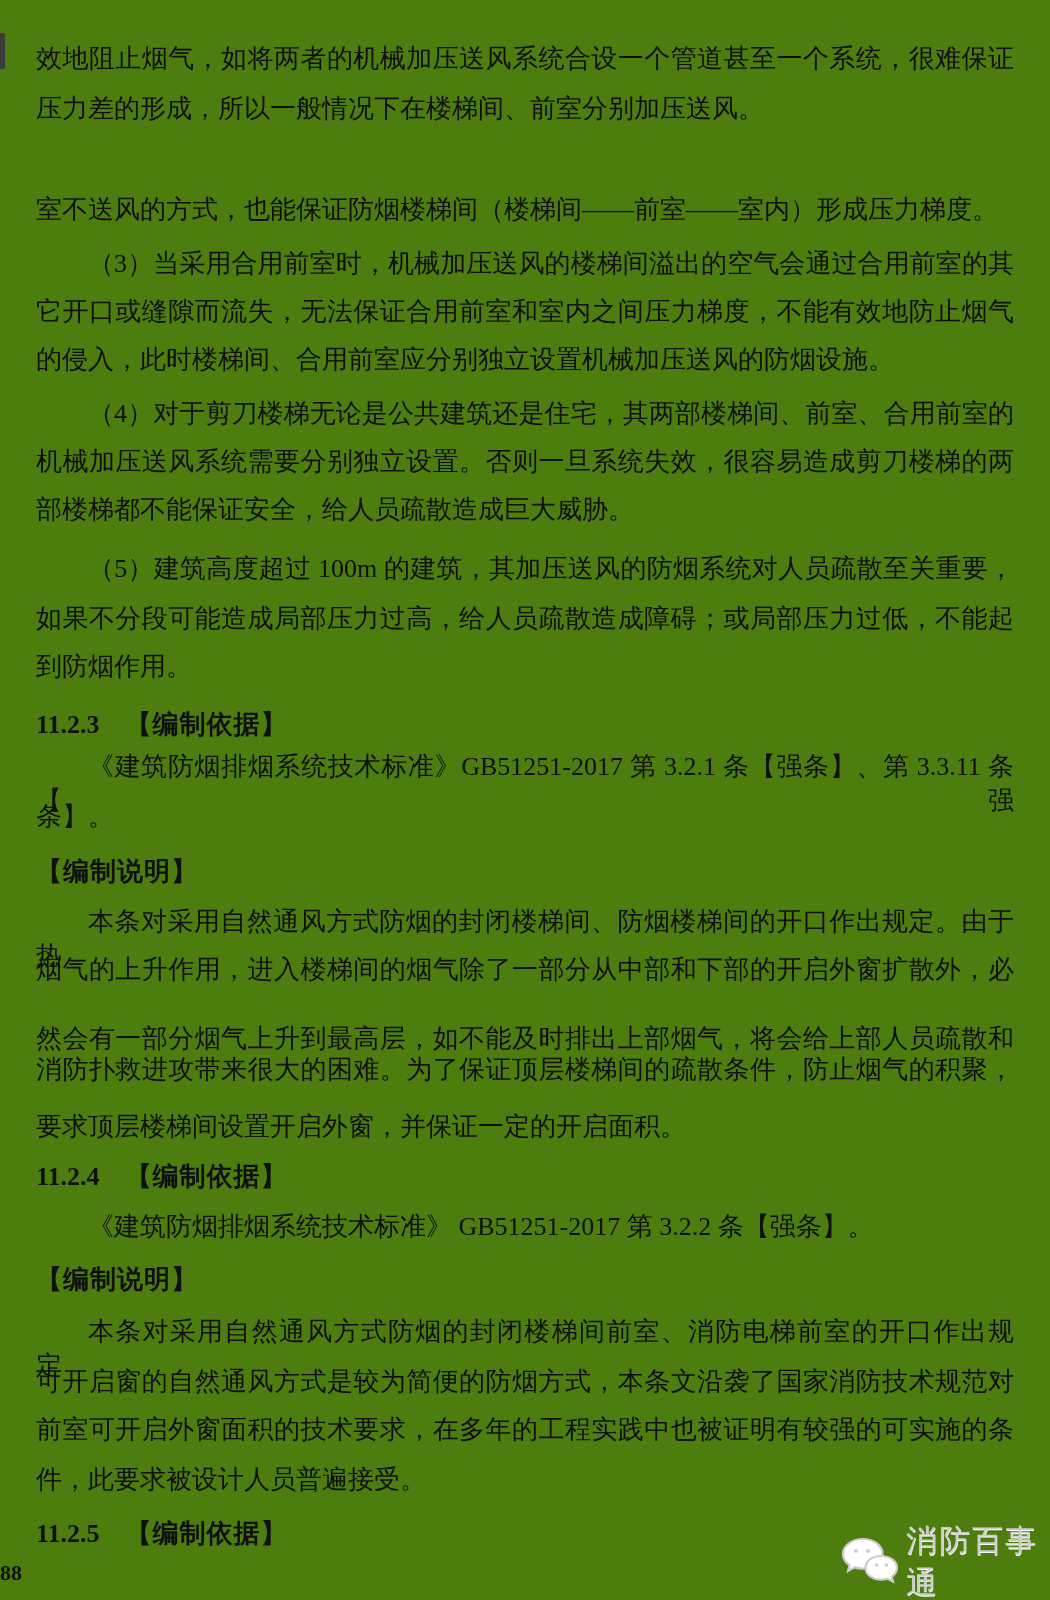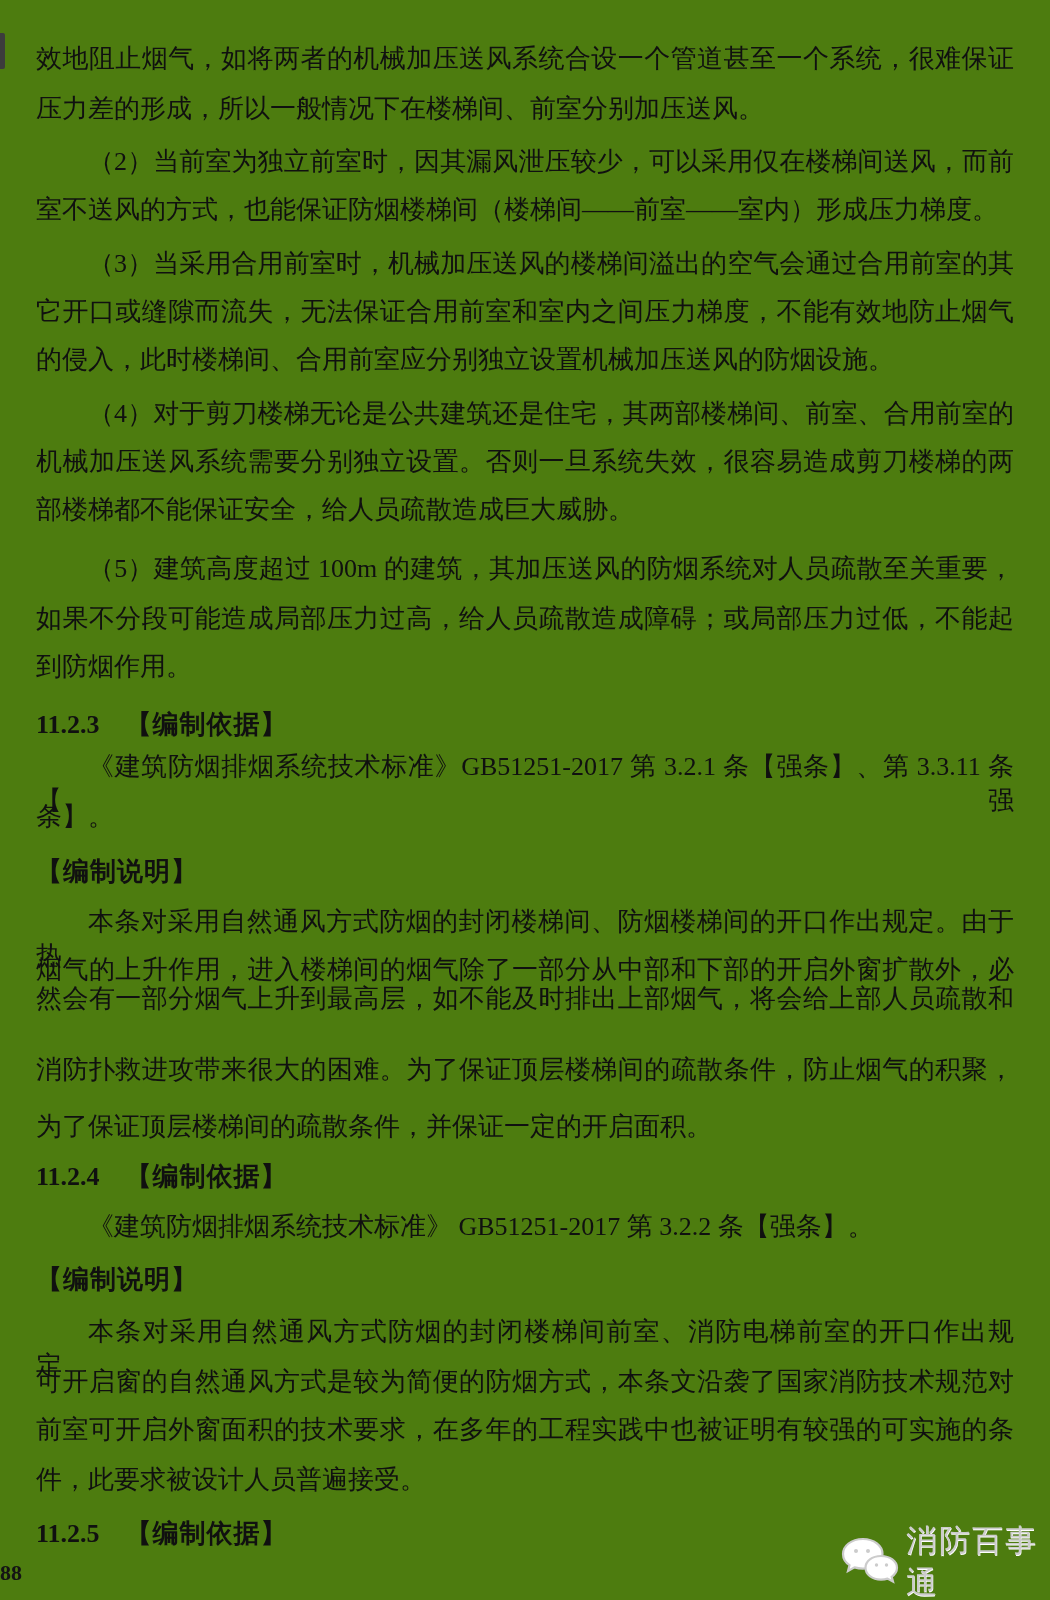--- a/index.html
+++ b/index.html
@@ -79,21 +79,20 @@
 </style>
 </head>
 <body>
 
 <div id="page">
 
   <div class="scan-artifact"></div>
 
   <div class="line justify" style="top:42px">效地阻止烟气，如将两者的机械加压送风系统合设一个管道甚至一个系统，很难保证</div>
   <div class="line" style="top:92px">压力差的形成，所以一般情况下在楼梯间、前室分别加压送风。</div>
-  <div class="line indent justify" style="top:145px">（2）当前室为独立前室时，因其漏风泄压较少，可以采用仅在楼梯间送风，而前</div>
   <div class="line" style="top:193px">室不送风的方式，也能保证防烟楼梯间（楼梯间——前室——室内）形成压力梯度。</div>
   <div class="line indent justify" style="top:247px">（3）当采用合用前室时，机械加压送风的楼梯间溢出的空气会通过合用前室的其</div>
   <div class="line justify" style="top:295px">它开口或缝隙而流失，无法保证合用前室和室内之间压力梯度，不能有效地防止烟气</div>
   <div class="line" style="top:343px">的侵入，此时楼梯间、合用前室应分别独立设置机械加压送风的防烟设施。</div>
   <div class="line indent justify" style="top:397px">（4）对于剪刀楼梯无论是公共建筑还是住宅，其两部楼梯间、前室、合用前室的</div>
   <div class="line justify" style="top:445px">机械加压送风系统需要分别独立设置。否则一旦系统失效，很容易造成剪刀楼梯的两</div>
   <div class="line" style="top:493px">部楼梯都不能保证安全，给人员疏散造成巨大威胁。</div>
   <div class="line indent justify" style="top:552px">（5）建筑高度超过 100m 的建筑，其加压送风的防烟系统对人员疏散至关重要，</div>
   <div class="line justify" style="top:602px">如果不分段可能造成局部压力过高，给人员疏散造成障碍；或局部压力过低，不能起</div>
   <div class="line" style="top:650px">到防烟作用。</div>
@@ -104,23 +103,23 @@
 
   <div class="line indent justify" style="top:750px">《建筑防烟排烟系统技术标准》GB51251-2017 第 3.2.1 条【强条】、第 3.3.11 条【强</div>
   <div class="line" style="top:800px">条】。</div>
 
   <div class="line heading" style="top:855px">
     <span>【编制说明】</span>
   </div>
 
   <div class="line indent justify" style="top:905px">本条对采用自然通风方式防烟的封闭楼梯间、防烟楼梯间的开口作出规定。由于热</div>
   <div class="line justify" style="top:953px">烟气的上升作用，进入楼梯间的烟气除了一部分从中部和下部的开启外窗扩散外，必</div>
-  <div class="line justify" style="top:982px">然会有一部分烟气上升到最高层，如不能及时排出上部烟气，将会给上部人员疏散和</div>
+  <div class="line justify" style="top:1022px">然会有一部分烟气上升到最高层，如不能及时排出上部烟气，将会给上部人员疏散和</div>
   <div class="line justify" style="top:1053px">消防扑救进攻带来很大的困难。为了保证顶层楼梯间的疏散条件，防止烟气的积聚，</div>
-  <div class="line" style="top:1110px">为了保证顶层楼梯间的疏散条件，并保证一定的开启面积。</div>
+  <div class="line" style="top:1110px">要求顶层楼梯间设置开启外窗，并保证一定的开启面积。</div>
 
   <div class="line heading" style="top:1160px">
     <span class="hnum">11.2.4</span><span>【编制依据】</span>
   </div>
 
   <div class="line indent" style="top:1210px">《建筑防烟排烟系统技术标准》 GB51251-2017 第 3.2.2 条【强条】。</div>
 
   <div class="line heading" style="top:1263px">
     <span>【编制说明】</span>
   </div>

